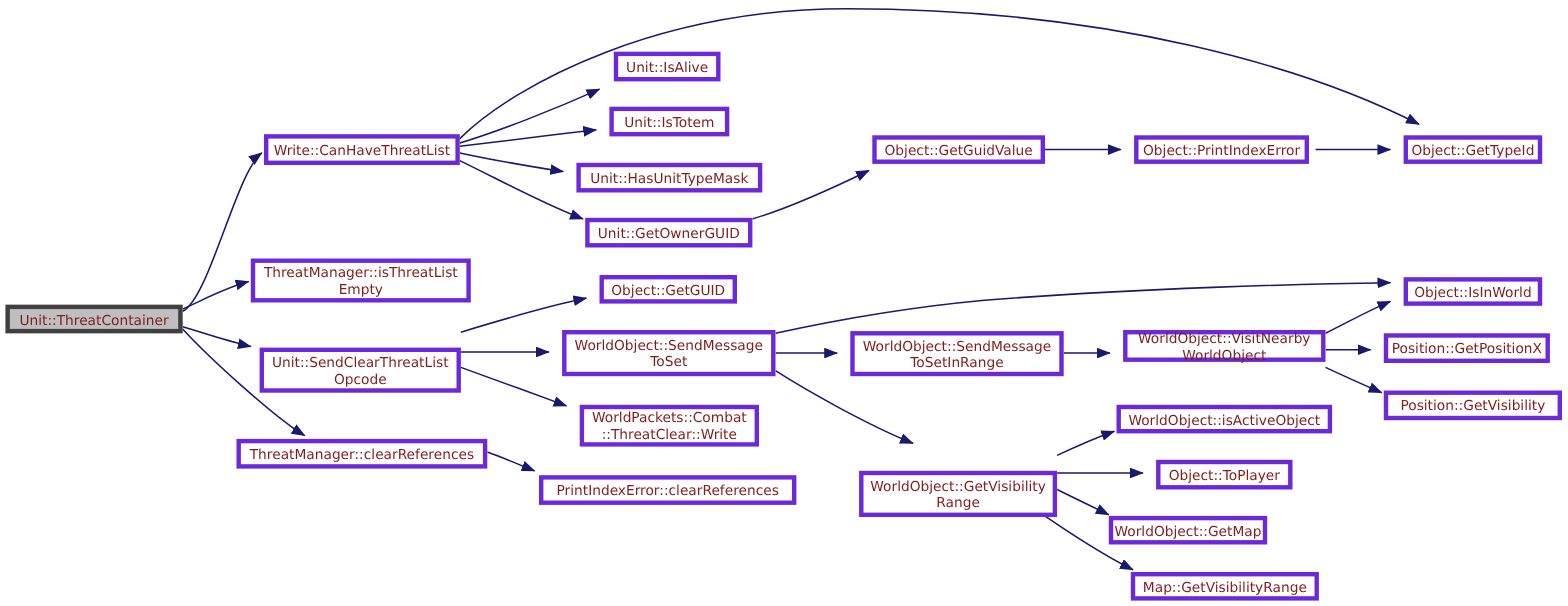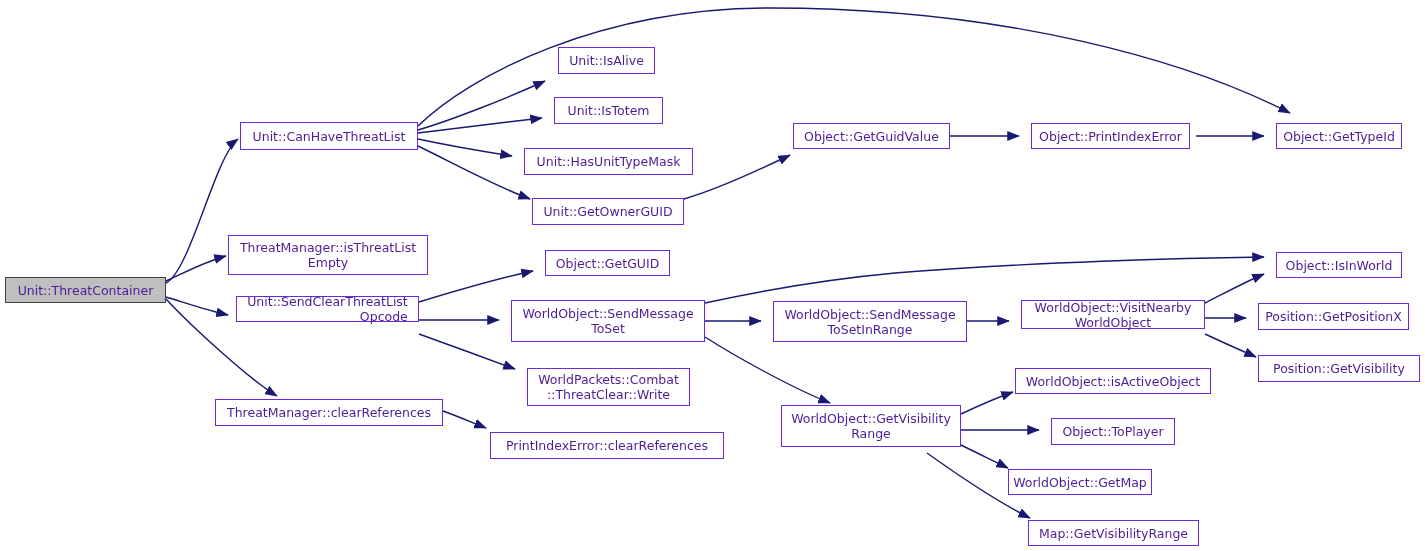--- a/index.html
+++ b/index.html
@@ -19,23 +19,23 @@
     position: absolute;
     left: 0;
     top: 0;
     width: 1425px;
     height: 551px;
     pointer-events: none;
   }
   .node {
     position: absolute;
     box-sizing: border-box;
-    border: 1px solid #6d28d9;
+    border: 4px solid #6d28d9;
     background: #ffffff;
-    color: #4c1d95;
+    color: #7f1d1d;
     display: flex;
     align-items: center;
     justify-content: center;
     text-align: center;
     font-size: 12.5px;
     line-height: 15px;
     letter-spacing: 0px;
     white-space: pre-line;
     padding: 0 2px;
   }
@@ -78,40 +78,40 @@
         <path d="M1205,334 C1222,342 1240,350 1256,357" fill="none" stroke="#191970" stroke-width="1.4" marker-end="url(#arrowhead)"></path>
         <path d="M961,414 C978,406 996,398 1013,392" fill="none" stroke="#191970" stroke-width="1.4" marker-end="url(#arrowhead)"></path>
         <path d="M961,430 L1039,430" fill="none" stroke="#191970" stroke-width="1.4" marker-end="url(#arrowhead)"></path>
         <path d="M961,445 C977,453 994,461 1008,468" fill="none" stroke="#191970" stroke-width="1.4" marker-end="url(#arrowhead)"></path>
         <path d="M927,453 C955,473 1000,503 1030,518" fill="none" stroke="#191970" stroke-width="1.4" marker-end="url(#arrowhead)"></path>
         <path d="M443,411 C457,416 471,422 486,428" fill="none" stroke="#191970" stroke-width="1.4" marker-end="url(#arrowhead)"></path>
       </g>
   </svg>
   <div id="nodes-group">
       <div class="node highlight" style="left: 5px; top: 277px; width: 161px; height: 26px; border-color: rgb(64, 64, 64);">Unit::ThreatContainer</div>
-      <div class="node" style="left: 240px; top: 122px; width: 178px; height: 28px;">Unit::CanHaveThreatList</div>
+      <div class="node" style="left: 240px; top: 122px; width: 178px; height: 28px;">Write::CanHaveThreatList</div>
       <div class="node" style="left: 228px; top: 235px; width: 200px; height: 40px;">ThreatManager::isThreatList
 Empty</div>
-      <div class="node" style="left: 236px; top: 296px; width: 183px; height: 26px; text-align: right;">Unit::SendClearThreatList
+      <div class="node" style="left: 236px; top: 316px; width: 183px; height: 41px;">Unit::SendClearThreatList
 Opcode</div>
       <div class="node" style="left: 215px; top: 399px; width: 228px; height: 27px;">ThreatManager::clearReferences</div>
       <div class="node" style="left: 558px; top: 47px; width: 97px; height: 27px;">Unit::IsAlive</div>
       <div class="node" style="left: 554px; top: 97px; width: 109px; height: 27px;">Unit::IsTotem</div>
       <div class="node" style="left: 524px; top: 148px; width: 169px; height: 27px;">Unit::HasUnitTypeMask</div>
       <div class="node" style="left: 532px; top: 198px; width: 152px; height: 27px;">Unit::GetOwnerGUID</div>
       <div class="node" style="left: 545px; top: 250px; width: 125px; height: 26px;">Object::GetGUID</div>
       <div class="node" style="left: 511px; top: 300px; width: 194px; height: 42px;">WorldObject::SendMessage
 ToSet</div>
       <div class="node" style="left: 527px; top: 368px; width: 163px; height: 38px;">WorldPackets::Combat
 ::ThreatClear::Write</div>
       <div class="node" style="left: 490px; top: 432px; width: 234px; height: 27px;">PrintIndexError::clearReferences</div>
       <div class="node" style="left: 793px; top: 123px; width: 157px; height: 26px;">Object::GetGuidValue</div>
       <div class="node" style="left: 773px; top: 301px; width: 194px; height: 41px;">WorldObject::SendMessage
 ToSetInRange</div>
-      <div class="node" style="left: 781px; top: 405px; width: 180px; height: 42px;">WorldObject::GetVisibility
+      <div class="node" style="left: 781px; top: 428px; width: 180px; height: 42px;">WorldObject::GetVisibility
 Range</div>
       <div class="node" style="left: 1031px; top: 123px; width: 159px; height: 26px;">Object::PrintIndexError</div>
       <div class="node" style="left: 1021px; top: 300px; width: 184px; height: 29px;">WorldObject::VisitNearby
 WorldObject</div>
       <div class="node" style="left: 1015px; top: 368px; width: 196px; height: 26px;">WorldObject::isActiveObject</div>
       <div class="node" style="left: 1051px; top: 418px; width: 124px; height: 27px;">Object::ToPlayer</div>
       <div class="node" style="left: 1008px; top: 469px; width: 144px; height: 26px;">WorldObject::GetMap</div>
       <div class="node" style="left: 1028px; top: 520px; width: 171px; height: 26px;">Map::GetVisibilityRange</div>
       <div class="node" style="left: 1276px; top: 123px; width: 126px; height: 26px;">Object::GetTypeId</div>
       <div class="node" style="left: 1276px; top: 252px; width: 126px; height: 26px;">Object::IsInWorld</div>

